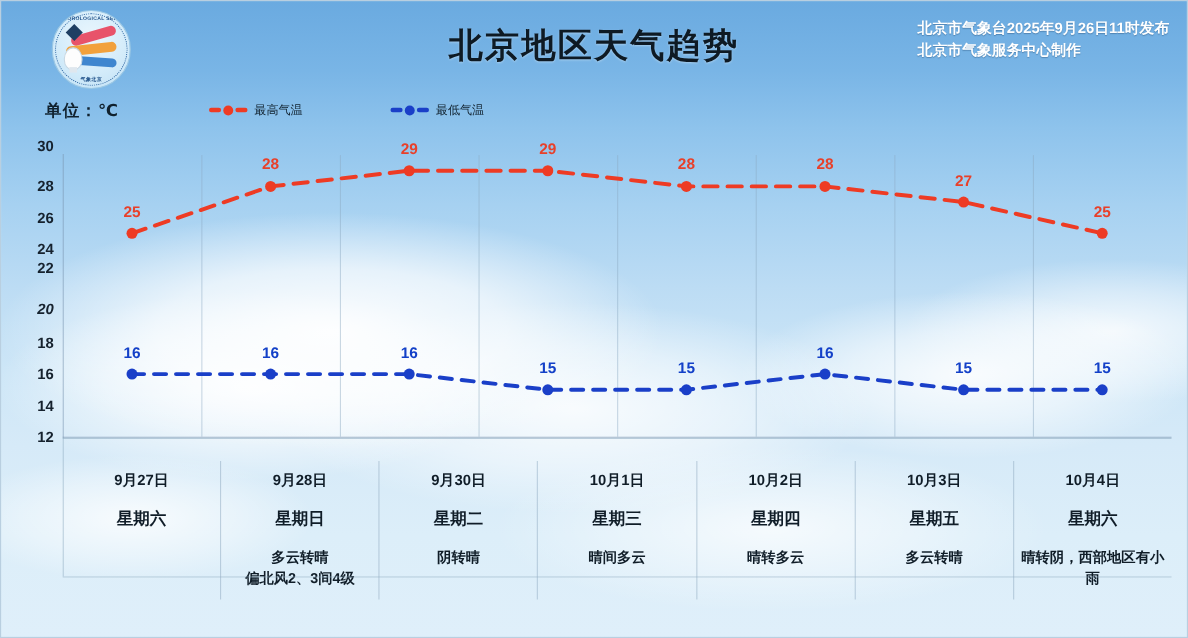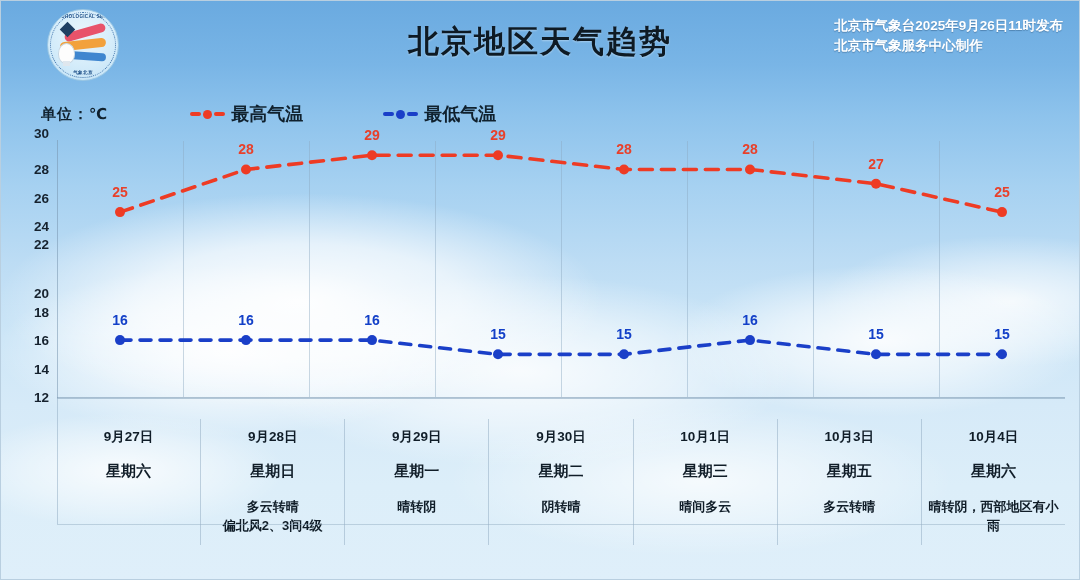--- a/index.html
+++ b/index.html
@@ -43,23 +43,23 @@
 
   .title{
     position:absolute;left:0;right:0;top:20px;text-align:center;
     font-size:31px;font-weight:bold;color:#0e1a24;letter-spacing:2px;
     text-shadow:0 1px 2px rgba(255,255,255,.35);
   }
   .meta{position:absolute;right:16px;top:15px;text-align:left;color:#ffffff;
     font-size:13.5px;line-height:20px;font-weight:bold;text-shadow:0 1px 1px rgba(40,80,120,.45);}
 
   
-  .legend{position:absolute;left:40px;top:102px;height:22px;display:flex;align-items:center;}
+  .legend{position:absolute;left:40px;top:88px;height:22px;display:flex;align-items:center;}
   .unit{font-size:15px;font-weight:bold;color:#10212e;margin-right:80px;letter-spacing:1px;}
-  .lg-item{display:flex;align-items:center;margin-right:78px;font-size:18px;font-weight:bold;color:#10212e;}
+  .lg-item{display:flex;align-items:center;margin-right:78px;font-size:11px;font-weight:normal;color:#10212e;}
   .lg-dash{display:inline-flex;align-items:center;margin-right:4px;}
   .lg-dash i{display:inline-block;width:11px;height:3.5px;border-radius:2px;margin:0 2px;}
   .lg-dash b{display:inline-block;width:9px;height:9px;border-radius:50%;}
 
   
   .plot{position:absolute;left:56px;top:140px;width:1008px;height:256px;}
   .ylabels{position:absolute;left:0;top:132px;width:48px;height:272px;}
   .ylabels div{position:absolute;right:0;transform:translateY(-50%);
     font-size:13.5px;font-weight:bold;color:#16222e;}
   .yaxis{position:absolute;left:56px;top:139px;width:1px;height:258px;background:rgba(120,150,175,.55);}
@@ -129,21 +129,21 @@
       <span>最低气温</span>
     </div>
   </div>
 
   <div class="ylabels" id="ylabels">
       <div style="top: 0;">30</div>
       <div style="top: 36.4444px;">28</div>
       <div style="top: 64.8889px;">26</div>
       <div style="top: 93.3333px;">24</div>
       <div style="top: 111px;">22</div>
-      <div style="top: 160px;">20</div>
+      <div style="top: 148px; font-style: italic;">20</div>
       <div style="top: 178.667px;">18</div>
       <div style="top: 207.111px;">16</div>
       <div style="top: 235.556px;">14</div>
       <div style="top: 264px;">12</div>
     </div>
   <div class="yaxis"></div>
   <div class="xaxis"></div>
   <div id="vlines">
       <div class="vline" style="left: 182px;"></div>
       <div class="vline" style="left: 308px;"></div>
@@ -200,35 +200,35 @@
         <div class="date">9月27日</div>
         <div class="week">星期六</div>
       </div>
       <div class="col">
         <div class="date">9月28日</div>
         <div class="week">星期日</div>
         <div class="desc" style="white-space: pre-line;">多云转晴
 偏北风2、3间4级</div>
       </div>
       <div class="col">
-        <div class="date">9月29日</div>
-        <div class="week">星期一</div>
-        <div class="desc" style="white-space: pre-line;">晴转阴</div>
-      </div>
-      <div class="col">
         <div class="date">9月30日</div>
         <div class="week">星期二</div>
         <div class="desc" style="white-space: pre-line;">阴转晴</div>
       </div>
       <div class="col">
         <div class="date">10月1日</div>
         <div class="week">星期三</div>
         <div class="desc" style="white-space: pre-line;">晴间多云</div>
       </div>
       <div class="col">
+        <div class="date">10月2日</div>
+        <div class="week">星期四</div>
+        <div class="desc" style="white-space: pre-line;">晴转多云</div>
+      </div>
+      <div class="col">
         <div class="date">10月3日</div>
         <div class="week">星期五</div>
         <div class="desc" style="white-space: pre-line;">多云转晴</div>
       </div>
       <div class="col">
         <div class="date">10月4日</div>
         <div class="week">星期六</div>
         <div class="desc" style="white-space: pre-line; font-family: Liberation Serif, serif;">晴转阴，西部地区有小雨</div>
       </div>
     </div>

